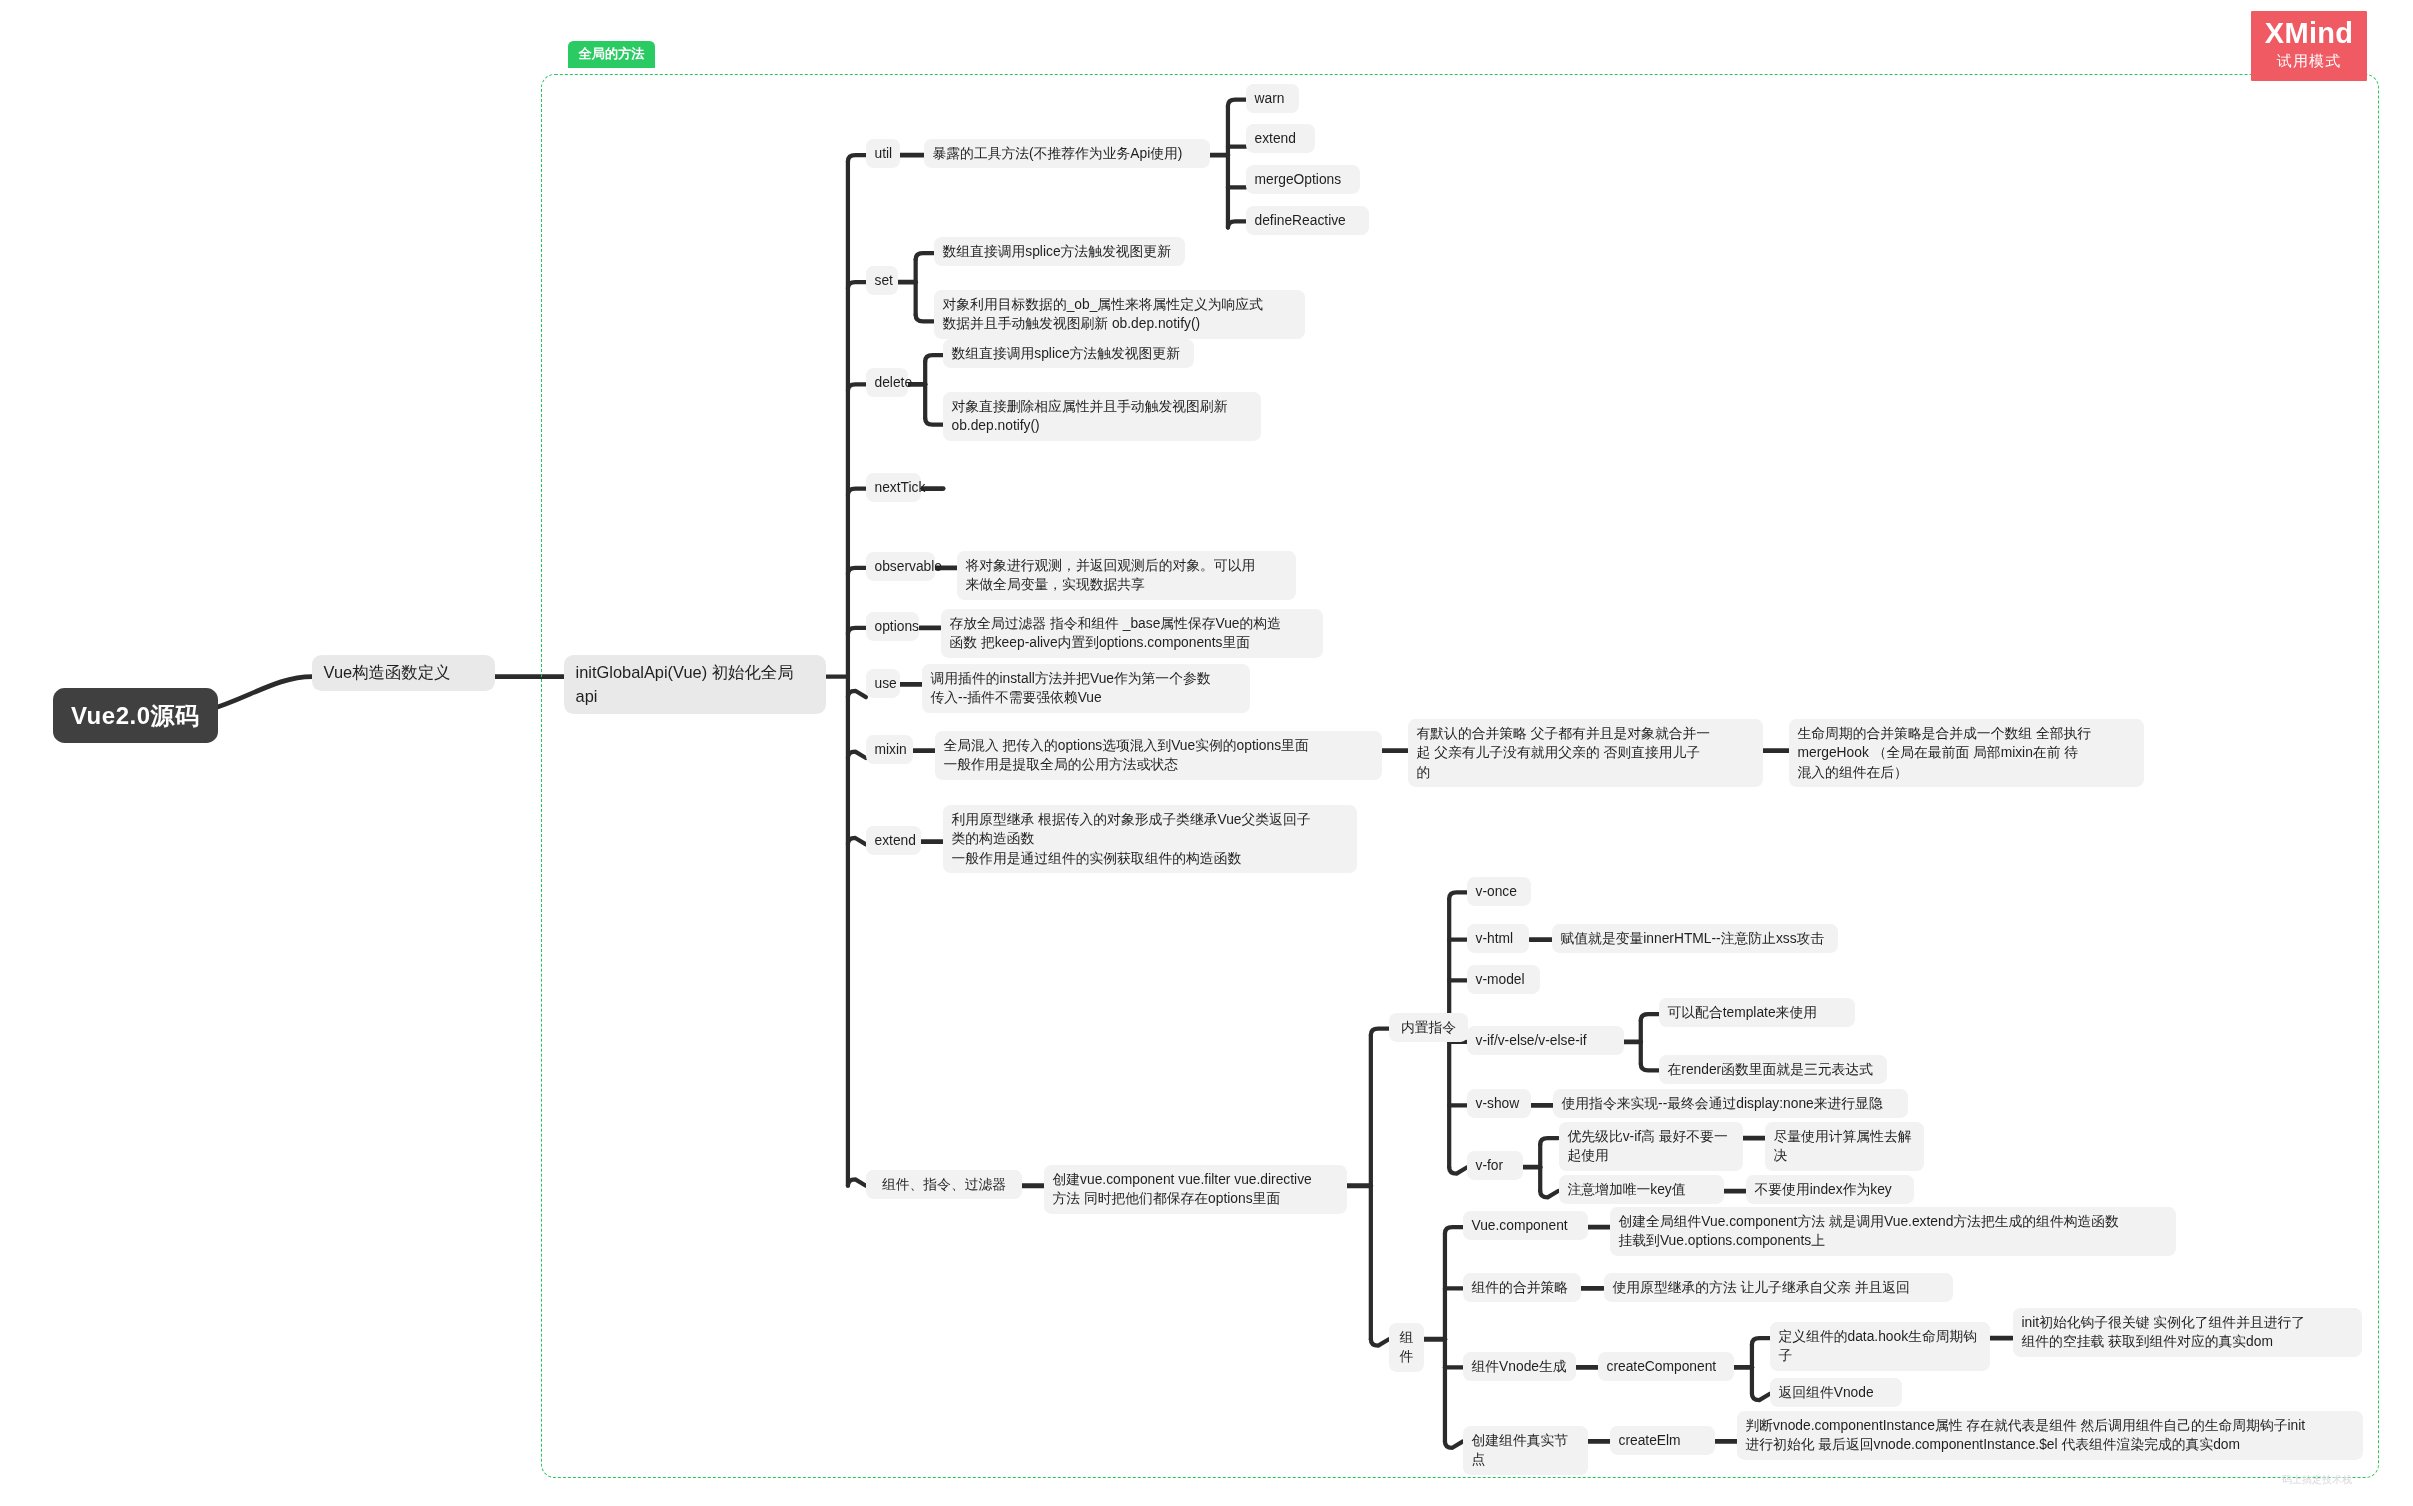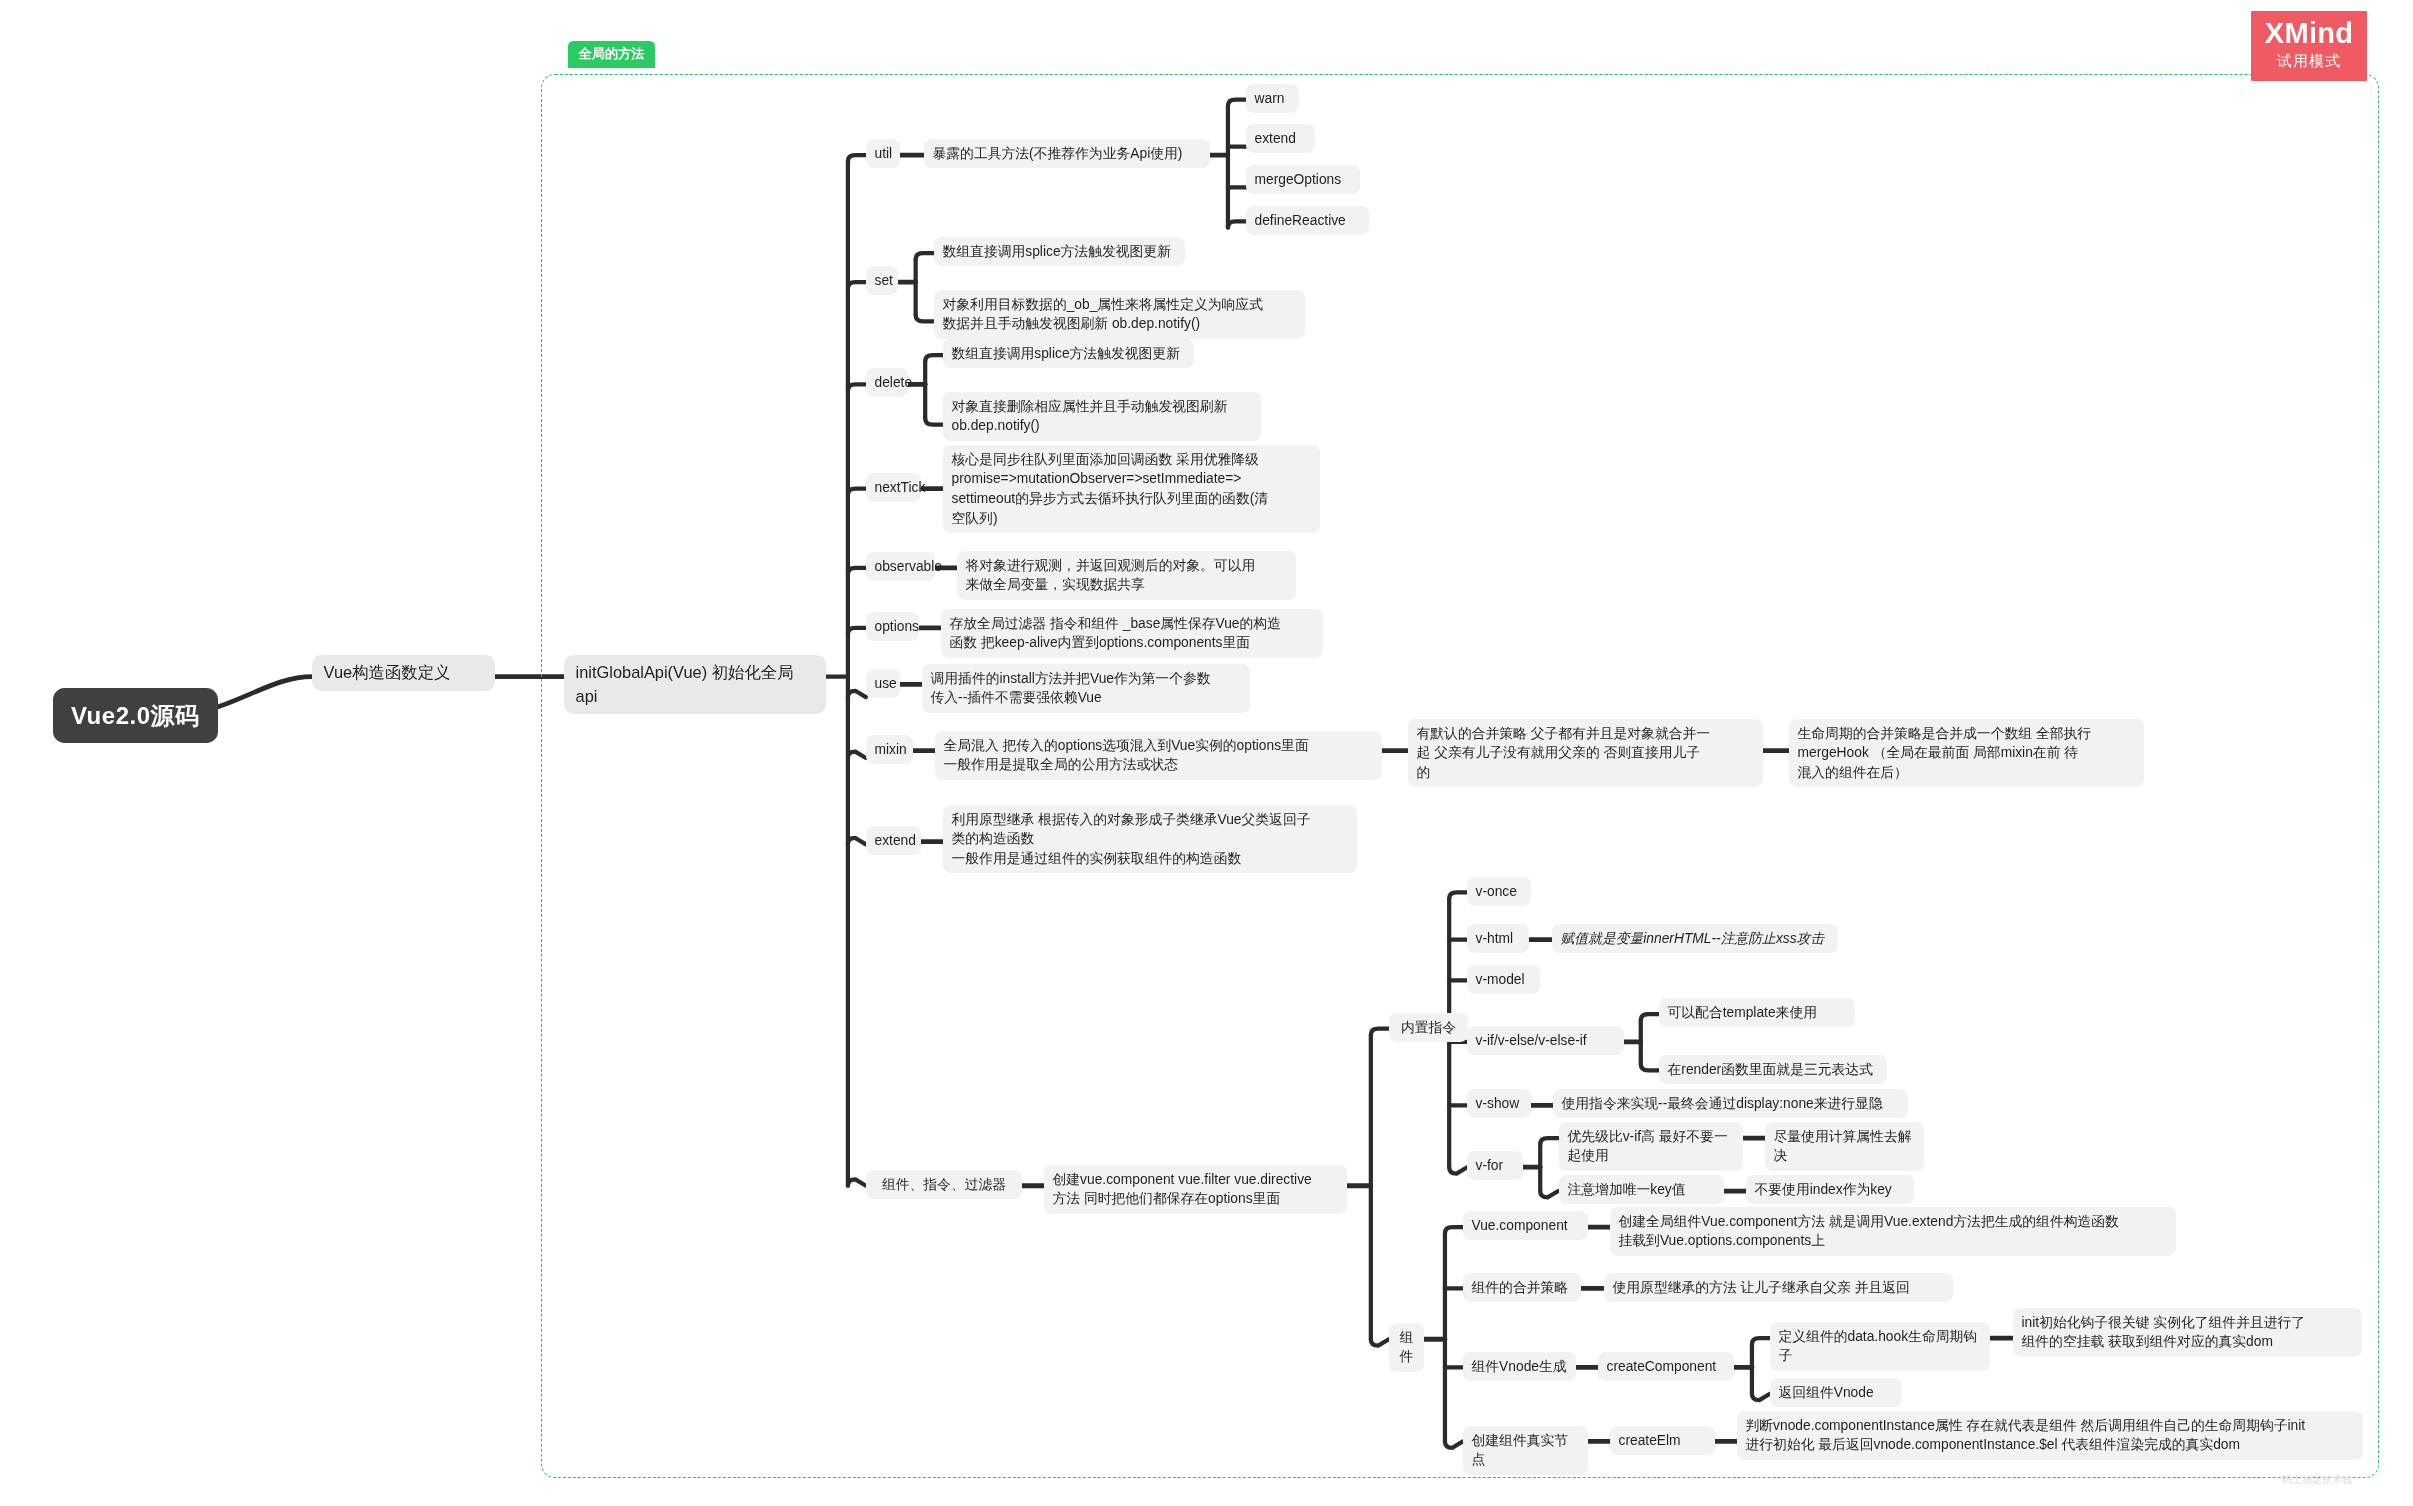--- a/index.html
+++ b/index.html
@@ -219,24 +219,20 @@
   <div class="node n-md" style="left:934px;top:237px;width:251px;">数组直接调用splice方法触发视图更新</div>
   <div class="node n-md" style="left:934px;top:290px;width:371px;">对象利用目标数据的_ob_属性来将属性定义为响应式
 数据并且手动触发视图刷新 ob.dep.notify()</div>
 
   <div class="node n-md" style="left:866px;top:368px;width:42px;text-align:center;">delete</div>
   <div class="node n-md" style="left:943px;top:339px;width:251px;">数组直接调用splice方法触发视图更新</div>
   <div class="node n-md" style="left:943px;top:392px;width:318px;">对象直接删除相应属性并且手动触发视图刷新
 ob.dep.notify()</div>
 
   <div class="node n-md" style="left:866px;top:473px;width:55px;text-align:right;">nextTick</div>
-  <div class="node n-md" style="left:943px;top:445px;width:377px;">核心是同步往队列里面添加回调函数  采用优雅降级
-promise=&gt;mutationObserver=&gt;setImmediate=&gt;
-settimeout的异步方式去循环执行队列里面的函数(清
-空队列)</div>
 
   <div class="node n-md" style="left:866px;top:552px;width:69px;text-align:center;">observable</div>
   <div class="node n-md" style="left:957px;top:551px;width:339px;">将对象进行观测，并返回观测后的对象。可以用
 来做全局变量，实现数据共享</div>
 
   <div class="node n-md" style="left:866px;top:612px;width:53px;text-align:center;">options</div>
   <div class="node n-md" style="left:941px;top:609px;width:382px;">存放全局过滤器 指令和组件 _base属性保存Vue的构造
 函数 把keep-alive内置到options.components里面</div>
 
   <div class="node n-md" style="left:866px;top:669px;width:34px;text-align:center;">use</div>
@@ -260,21 +256,21 @@
 
   <div class="node n-md" style="left:866px;top:1170px;width:156px;text-align:center;">组件、指令、过滤器</div>
   <div class="node n-md" style="left:1044px;top:1165px;width:303px;">创建vue.component vue.filter vue.directive
 方法 同时把他们都保存在options里面</div>
 
   <div class="node n-md" style="left:1389px;top:1013px;width:79px;text-align:center;">内置指令</div>
 
   <div class="node n-md" style="left:1467px;top:877px;width:64px;">v-once</div>
 
   <div class="node n-md" style="left:1467px;top:924px;width:62px;">v-html</div>
-  <div class="node n-md" style="left:1552px;top:924px;width:286px;font-style:italic;">赋值就是变量innerHTML--注意防止xss攻击</div>
+  <div class="node n-md" style="left:1552px;top:924px;width:286px;">赋值就是变量innerHTML--注意防止xss攻击</div>
 
   <div class="node n-md" style="left:1467px;top:965px;width:73px;">v-model</div>
 
   <div class="node n-md" style="left:1467px;top:1026px;width:157px;">v-if/v-else/v-else-if</div>
   <div class="node n-md" style="left:1659px;top:998px;width:196px;">可以配合template来使用</div>
   <div class="node n-md" style="left:1659px;top:1055px;width:228px;">在render函数里面就是三元表达式</div>
 
   <div class="node n-md" style="left:1467px;top:1089px;width:64px;">v-show</div>
   <div class="node n-md" style="left:1553px;top:1089px;width:355px;">使用指令来实现--最终会通过display:none来进行显隐</div>
 

